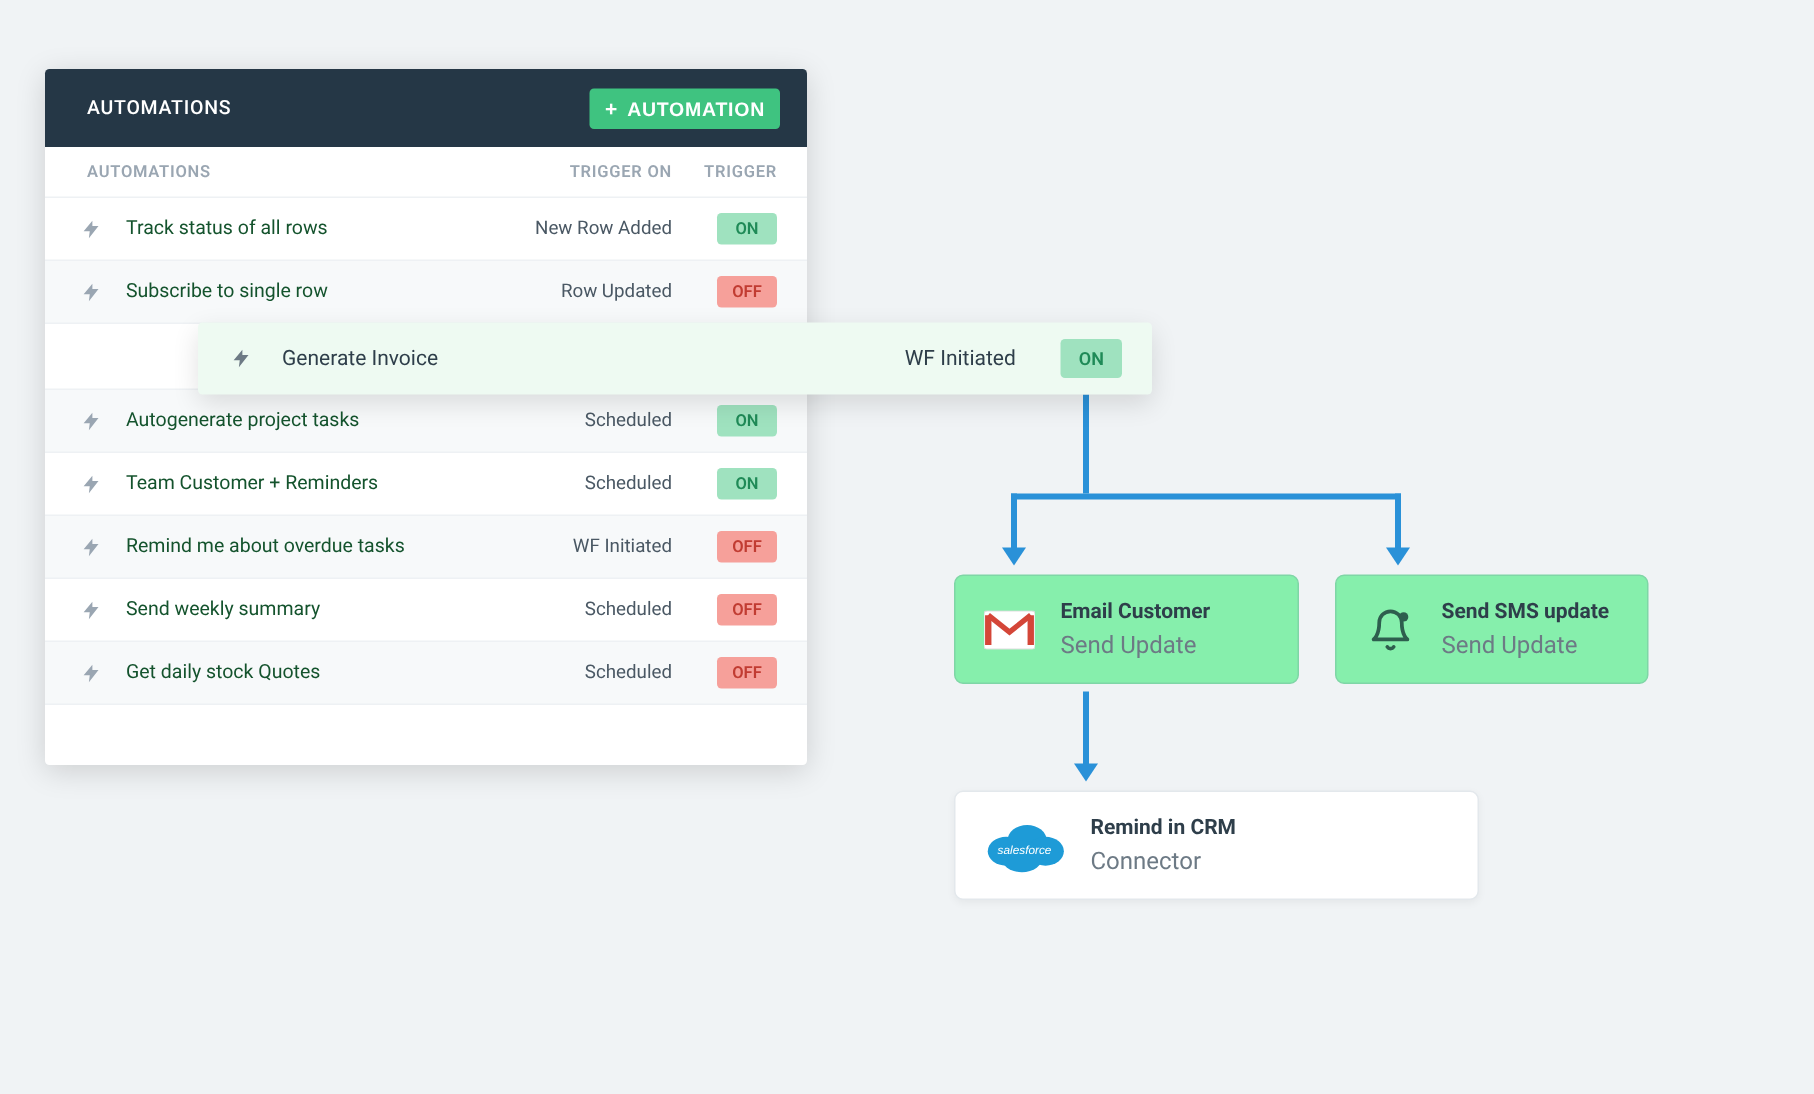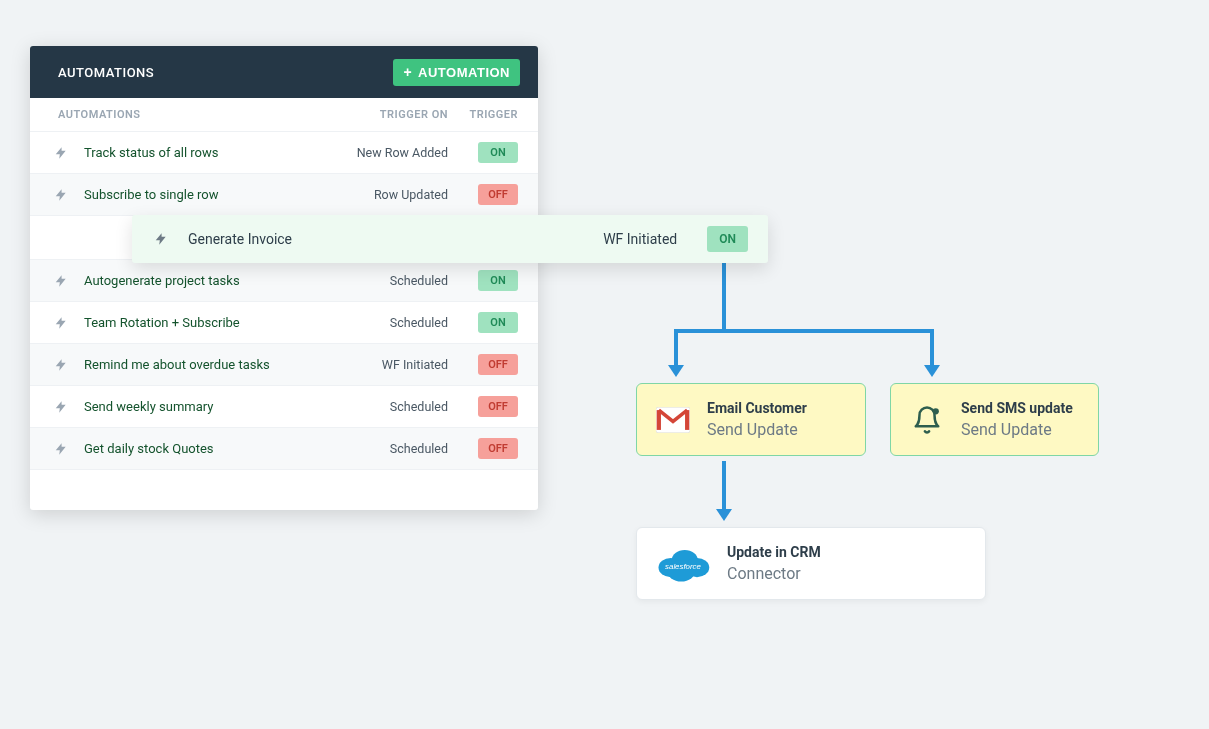--- a/index.html
+++ b/index.html
@@ -138,21 +138,21 @@
 
   .card {
     position: absolute;
     border-radius: 6px;
     display: flex;
     align-items: center;
     padding: 16px 18px;
     gap: 16px;
   }
   .card.green {
-    background: #fef9c3;
+    background: #86efac;
     border: 1px solid #7fd6a6;
   }
   .card.white {
     background: #fff;
     border: 1px solid #e3e8ec;
     box-shadow: 0 2px 6px rgba(0,0,0,0.05);
   }
   .card-icon {
     width: 36px;
     height: 36px;
@@ -258,21 +258,21 @@
         <span class="pill on">ON</span>
       </span>
     </div>
 
     <div class="row">
       <span class="bolt">
         <svg viewBox="0 0 24 24" fill="#9aa6b2">
             <path d="M13 2 3 14h7l-1 8 11-14h-7z"></path>
           </svg>
       </span>
-      <span class="row-name">Team Rotation + Subscribe</span>
+      <span class="row-name">Team Customer + Reminders</span>
       <span class="row-trigger">Scheduled</span>
       <span class="row-status">
         <span class="pill on">ON</span>
       </span>
     </div>
 
     <div class="row">
       <span class="bolt">
         <svg viewBox="0 0 24 24" fill="#9aa6b2">
             <path d="M13 2 3 14h7l-1 8 11-14h-7z"></path>
@@ -369,17 +369,17 @@
     <span class="card-icon" style="width:56px">
       <svg viewBox="0 0 64 44" width="56" height="40">
         <ellipse cx="18" cy="26" rx="14" ry="11" fill="#1e9bd7"></ellipse>
         <ellipse cx="34" cy="18" rx="15" ry="12" fill="#1e9bd7"></ellipse>
         <ellipse cx="48" cy="26" rx="14" ry="11" fill="#1e9bd7"></ellipse>
         <ellipse cx="30" cy="30" rx="16" ry="12" fill="#1e9bd7"></ellipse>
         <text x="32" y="28" font-size="9" fill="#fff" text-anchor="middle" font-family="Arial" font-style="italic">salesforce</text>
       </svg>
     </span>
     <span class="card-text">
-      <span class="card-title">Update in CRM</span>
+      <span class="card-title">Remind in CRM</span>
       <span class="card-sub">Connector</span>
     </span>
   </div>
 </div>
 
 </body></html>

